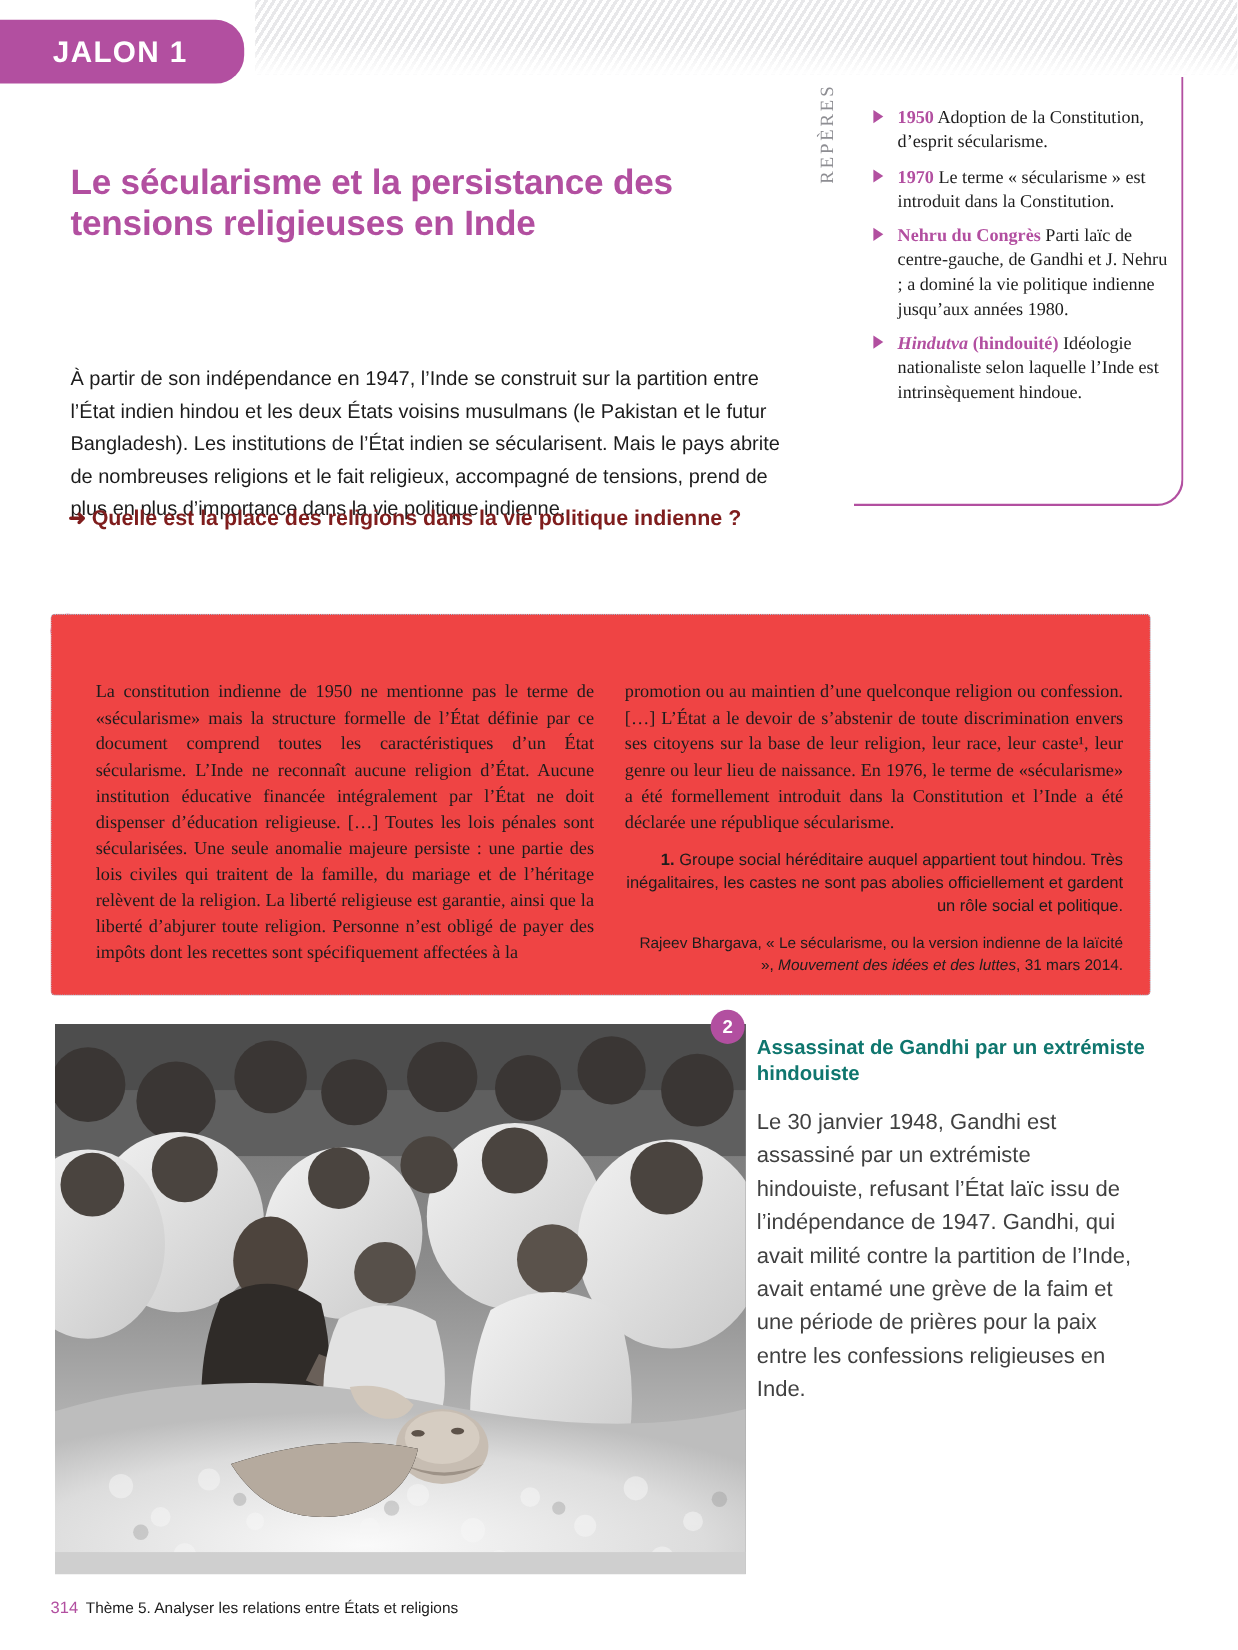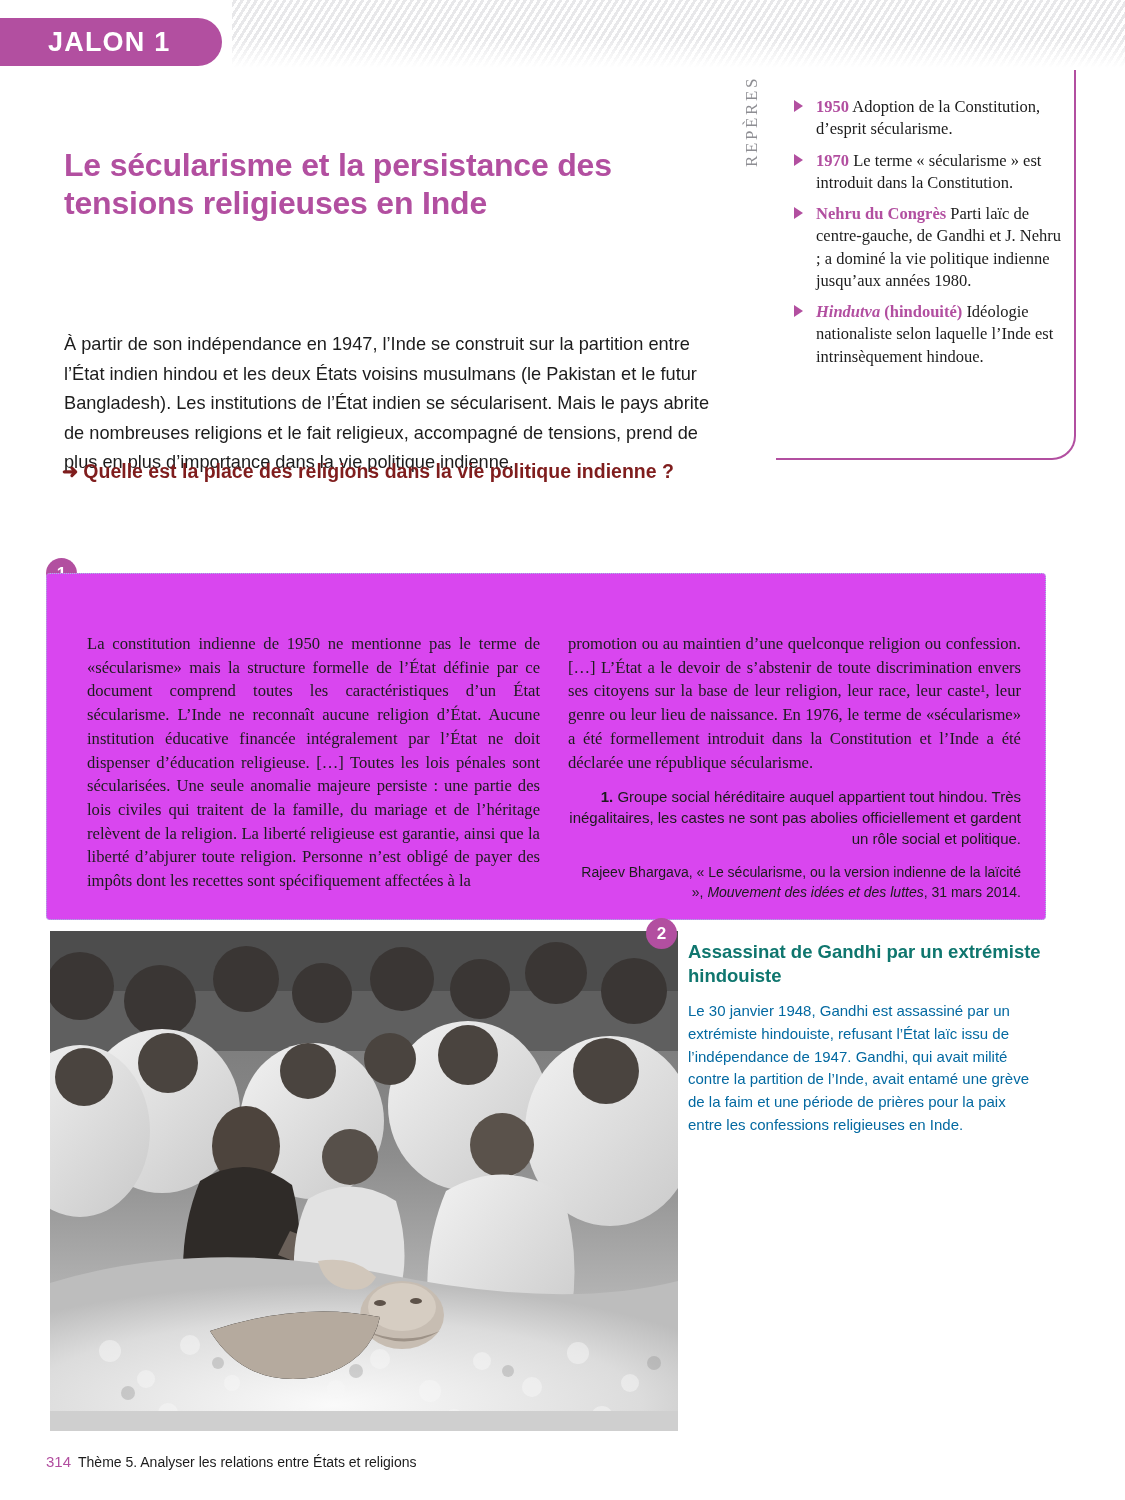--- a/index.html
+++ b/index.html
@@ -37,21 +37,21 @@
     height: 68px;
     background: linear-gradient(to bottom, rgba(255,255,255,0) 55%, rgba(255,255,255,1) 100%);
   }
 
   
   .jalon-tab {
     position: absolute;
     top: 18px;
     left: 0;
     width: 222px;
-    height: 48px;
+    height: 58px;
     background: #b24fa0;
     border-radius: 0 26px 26px 0;
     color: #ffffff;
     font-size: 27px;
     font-weight: bold;
     letter-spacing: 1.2px;
     display: flex;
     align-items: center;
     padding-left: 48px;
     box-sizing: border-box;
@@ -150,26 +150,25 @@
   .repere-term.italic {
     font-style: italic;
   }
 
   
   .doc1 {
     position: absolute;
     top: 558px;
     left: 46px;
     width: 1000px;
-    background: #d946ef;
+    background: #ef4444;
     border: 1px dotted #9ec9dd;
     border-radius: 4px;
     box-sizing: border-box;
     padding: 30px 24px 16px 40px;
-    margin-top: 15px;
   }
   .doc-num {
     position: absolute;
     width: 31px;
     height: 31px;
     border-radius: 50%;
     background: #b24fa0;
     color: #ffffff;
     font-size: 17px;
     font-weight: bold;
@@ -238,23 +237,23 @@
     font-size: 18.5px;
     font-weight: bold;
     line-height: 1.3;
     color: #0f766e;
   }
   .doc2-text {
     position: absolute;
     top: 985px;
     left: 688px;
     width: 350px;
-    font-size: 15px;
+    font-size: 20px;
     line-height: 1.52;
-    color: #0369a1;
+    color: #404040;
   }
 
   
   .footer {
     position: absolute;
     bottom: 30px;
     left: 46px;
     font-size: 14px;
     color: #1c1c1c;
   }

